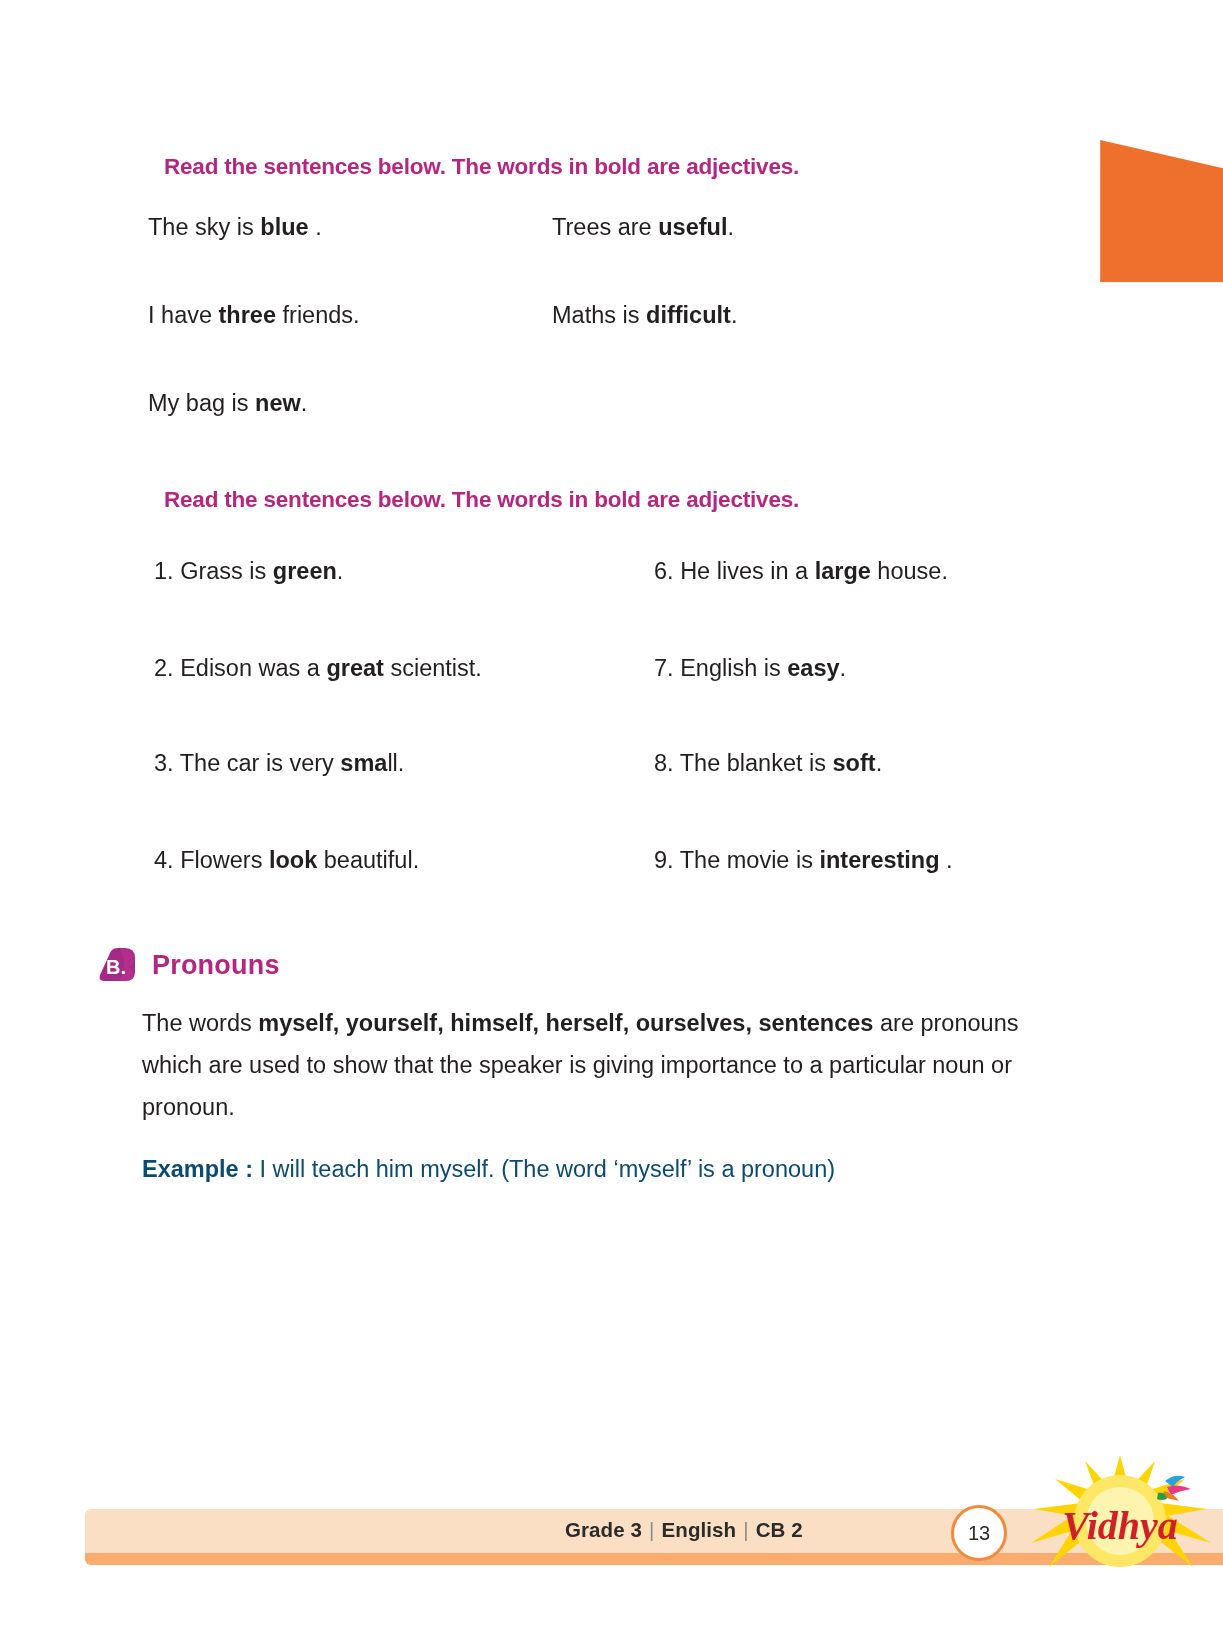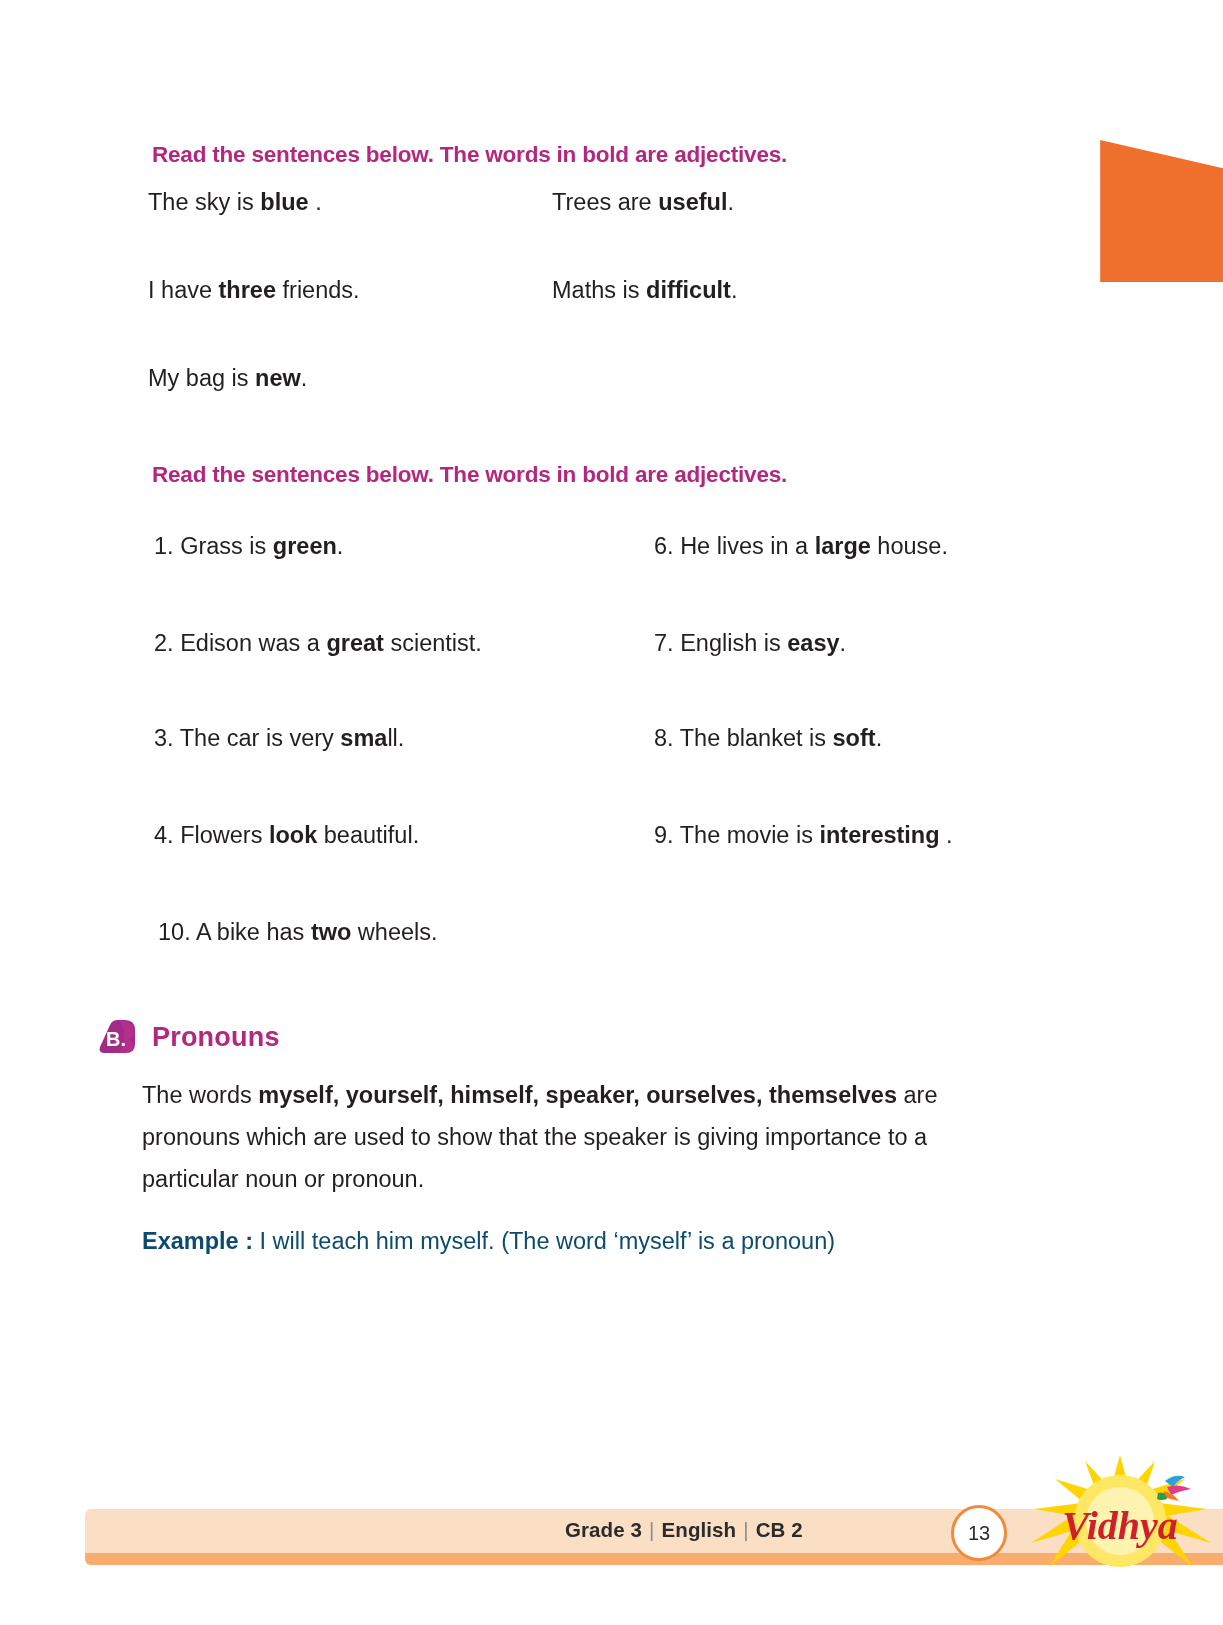--- a/index.html
+++ b/index.html
@@ -37,29 +37,29 @@
     left: 148px;
     top: 138px;
     width: 880px;
   }
 
   .section-heading {
     color: #b4277e;
     font-size: 22.5px;
     font-weight: bold;
     letter-spacing: -0.2px;
-    margin: 4px;
+    margin: 16px;
     white-space: nowrap;
   }
 
   .sentence-grid {
     display: grid;
     grid-template-columns: 404px auto;
     row-gap: 0px;
-    margin-top: 22px;
+    margin-top: 35px;
   }
   .sentence-grid .cell {
     font-size: 23.5px;
     color: #231f20;
     height: 88px;
     line-height: 1.1;
     white-space: nowrap;
   }
   .sentence-grid .cell.single {
     grid-column: 1 / 2;
@@ -264,39 +264,36 @@
         <span>8.</span><span> The blanket is </span><b>soft</b><span>.</span>
       </div>
 
       <div class="item left r4">
         <span>4.</span><span> Flowers </span><b>look</b><span> beautiful.</span>
       </div>
       <div class="item right r4">
         <span>9.</span><span> The movie is </span><b>interesting</b><span> .</span>
       </div>
 
-      <div class="item right r5">
-        <span>10.</span><span> A bike has </span><b>two</b><span> wheels.</span>
-      </div>
     </div>
 
     <div class="sub-section">
       <div class="sub-head">
         <span class="badge">
           <svg width="44" height="40" viewBox="0 0 44 40" xmlns="http://www.w3.org/2000/svg">
             <path d="M6 30 L16 8 Q18 3 24 3 L31 3 Q41 3 41 13 L41 27 Q41 36 31 36 L11 36 Q4 36 6 30 Z" fill="#a32a86"></path>
             <path d="M30 4 Q40 6 40 15 Q40 21 34 22 Q40 24 40 30 Q40 36 31 36 L25 36 Q30 30 30 20 Q30 10 26 4 Z" fill="#c0348f" opacity="0.55"></path>
             <text x="22" y="29" font-family="'Liberation Sans', sans-serif" font-size="20" font-weight="bold" fill="#ffffff" text-anchor="middle">B.</text>
           </svg>
         </span>
         <span class="sub-title">Pronouns</span>
       </div>
 
       <p class="body-par">
-        <span>The words </span><b>myself, yourself, himself, speaker, ourselves, themselves</b><span> are pronouns which are used to show that the speaker is giving importance to a particular noun or pronoun.</span>
+        <span>The words </span><b>myself, yourself, himself, herself, ourselves, sentences</b><span> are pronouns which are used to show that the speaker is giving importance to a particular noun or pronoun.</span>
       </p>
 
       <p class="example-line">
         <b>Example :</b><span> I will teach him myself. (The word ‘myself’ is a pronoun)</span>
       </p>
     </div>
 
   </div>
 
   <div class="footer">

